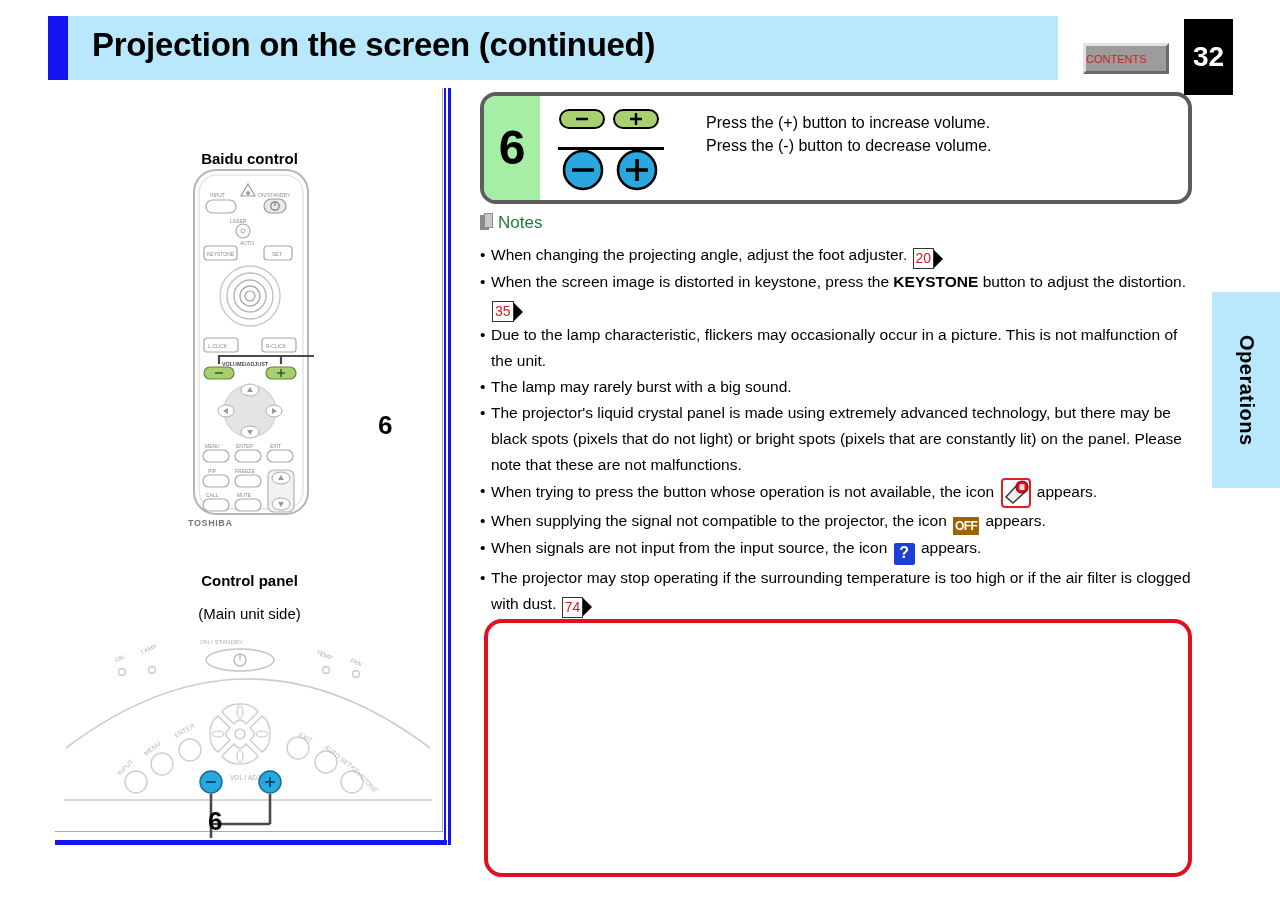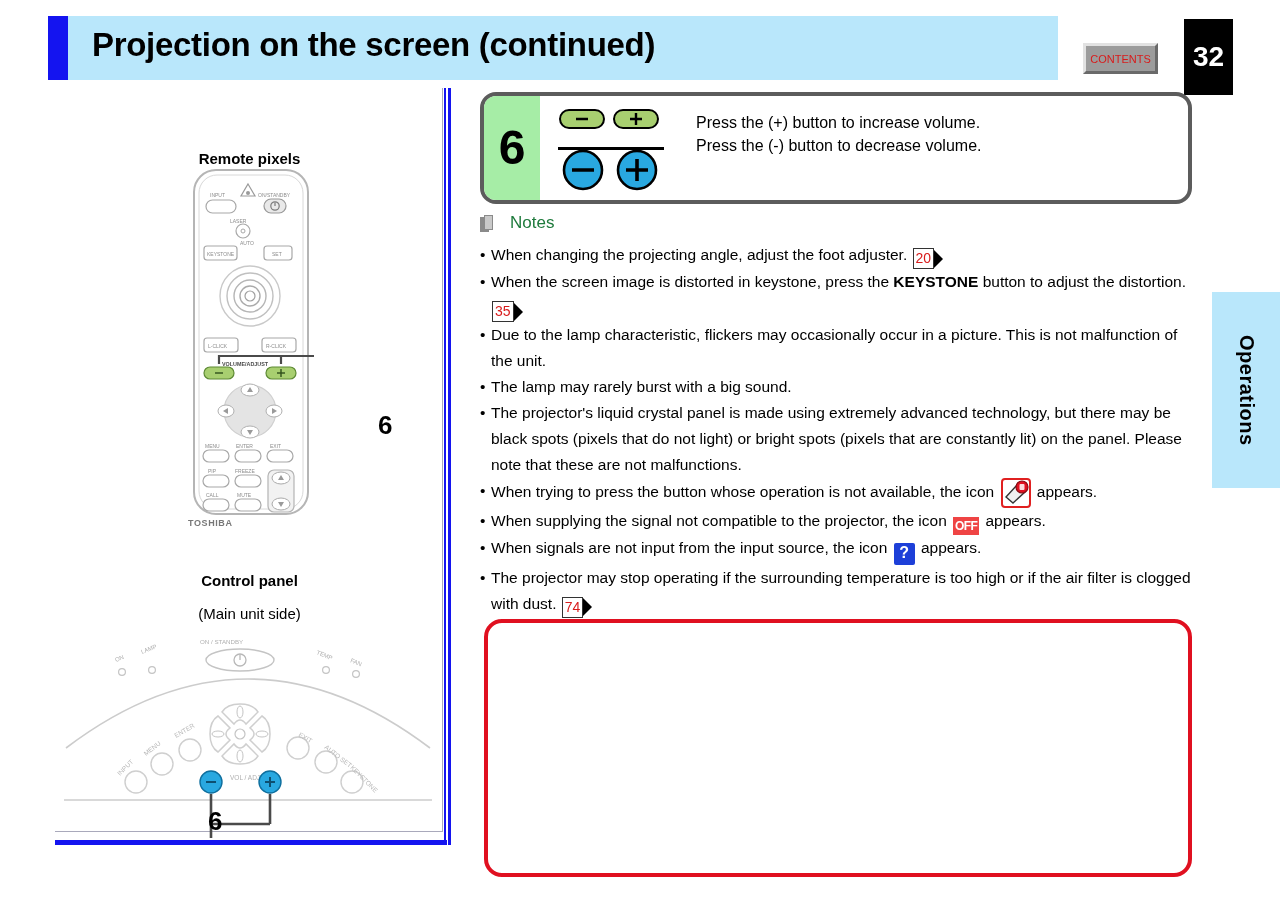--- a/index.html
+++ b/index.html
@@ -28,27 +28,27 @@
     background: #1414f0;
   }
   #page-title {
     position: absolute; left: 92px; top: 26px;
     font-size: 33px; font-weight: bold; color: #000;
     letter-spacing: -0.3px;
     white-space: nowrap;
   }
   #contents-button {
     position: absolute; left: 1083px; top: 43px;
-    width: 75px; height: 31px;
+    width: 86px; height: 31px;
     background: #9c9c9c;
     border-top: 3px solid #e2e2e2;
     border-left: 3px solid #e2e2e2;
     border-right: 3px solid #6a6a6a;
     border-bottom: 3px solid #6a6a6a;
-    display: flex; align-items: center; justify-content: center;
+    display: flex; align-items: center; 
   }
   #contents-button span {
     font-size: 11px; color: #d81b1b; font-weight: normal;
     letter-spacing: 0px;
   }
   #page-number-box {
     position: absolute; left: 1184px; top: 19px;
     width: 49px; height: 76px;
     background: #000;
     display: flex; align-items: center; justify-content: center;
@@ -137,27 +137,27 @@
     width: 106px; height: 3px; background: #000;
   }
   #step-text {
     position: absolute; left: 212px; top: 16px;
   }
   #step-title {
     font-size: 19px; font-weight: bold; color: #000;
     margin-bottom: 4px;
   }
   .step-sub {
-    font-size: 16px; color: #000; line-height: 1.42;
+    font-size: 16px; color: #000; line-height: 1.42; margin-left: 10px;
   }
 
   
   #notes-header {
     position: absolute; left: 0px; top: 121px;
-    display: flex; align-items: center; gap: 17px;
+    display: flex; align-items: flex-start; gap: 5px;
   }
   #notes-icon {
     width: 13px; height: 17px;
     position: relative;
   }
   #notes-icon .sh {
     position: absolute; left: 0; top: 2px;
     width: 9px; height: 15px; background: #8a8a8a;
   }
   #notes-icon .fg {
@@ -215,21 +215,21 @@
     width: 30px; height: 30px;
     border: 2px solid #e02020;
     border-radius: 4px;
     background: #fff;
     position: relative;
     vertical-align: -9px;
     margin: 0 2px;
   }
   .icon-off {
     width: 26px; height: 18px;
-    background: #ef4444;
+    background: #a16207;
     color: #fff;
     font-size: 12px; font-weight: bold;
     display: inline-flex; align-items: center; justify-content: center;
     vertical-align: -4px;
     margin: 0 2px;
     letter-spacing: -0.5px;
   }
   .icon-question {
     width: 21px; height: 22px;
     background: #1d3fd8;
@@ -309,21 +309,21 @@
 
   <div id="operations-tab">
     <span>Operations</span>
   </div>
 
   <div id="left-panel">
     <div id="left-panel-inner-border"></div>
     <div id="left-panel-blue-right"></div>
     <div id="left-panel-blue-bottom"></div>
 
-    <div class="panel-heading" style="top:62px;">Remote pixels</div>
+    <div class="panel-heading" style="top:62px;">Baidu control</div>
 
     <div id="remote-svg-wrap">
       <svg width="126" height="352" viewBox="0 0 126 352">
 
         <rect x="6" y="4" width="114" height="344" rx="22" ry="22" fill="#ffffff" stroke="#b5b5b5" stroke-width="2"></rect>
         <rect x="11" y="9" width="104" height="334" rx="18" ry="18" fill="none" stroke="#d8d8d8" stroke-width="1"></rect>
 
         <polygon points="60,18 67,30 53,30" fill="none" stroke="#9a9a9a" stroke-width="1.2"></polygon>
         <circle cx="60" cy="27" r="2" fill="#9a9a9a"></circle>
 

